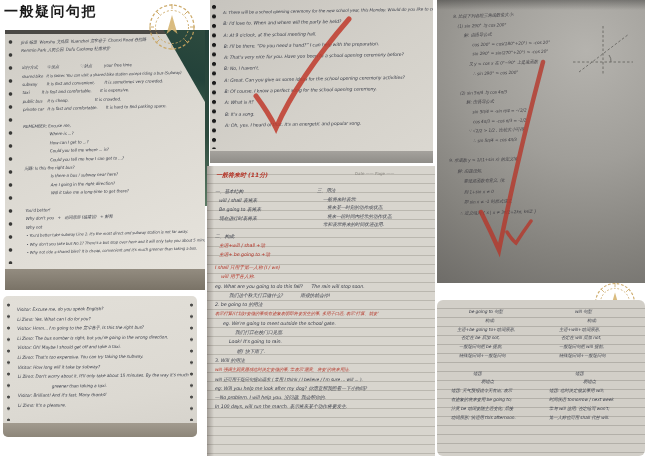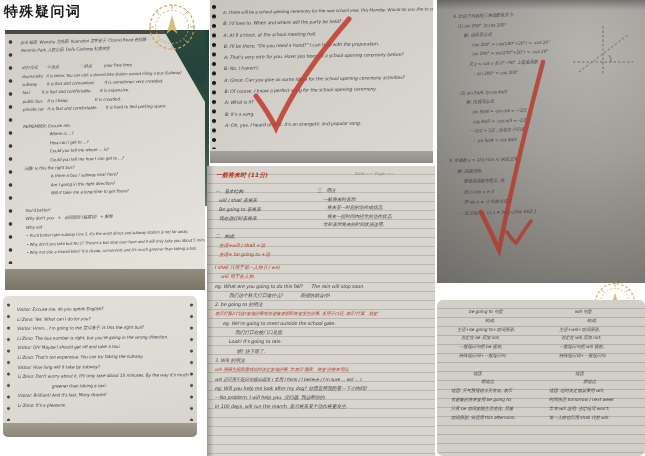--- a/index.html
+++ b/index.html
@@ -48,21 +48,21 @@
       line-height:var(--lh);min-height:var(--lh);font-family:"DejaVu Sans",sans-serif;}
   .ink{color:#3b3f4a;} .red{color:#b5372a;} .dark{color:#34333a;opacity:0.85;}
   .faint{color:#8a8780;}
   .mb-title{font-weight:bold;font-style:italic;}
   .overlay{position:absolute;left:0;top:0;pointer-events:none;}
   .stamp{position:absolute;}
 </style>
 </head>
 <body>
 
-<div class="page-title">特殊疑问词</div>
+<div class="page-title">一般疑问句把</div>
 
 <div class="green-strip"></div>
 
 <div class="photo p-ltop">
   <div class="edge-top"></div>
   <div class="green-corner"></div>
   <div class="spiral-l"></div>
   <div class="hwblock" style="left:16px;top:9px;width:190px;--lh:8.4px;font-size:4.1px;transform:rotate(-1.5deg);transform-origin:left top;">
       <div class="hw ink">Jinli 锦里  Wenshu 文殊院  Kuanzhai 宽窄巷子  Chunxi Road 春熙路</div>
       <div class="hw ink">Renmin Park 人民公园  Dufu Caotang 杜甫草堂</div>

